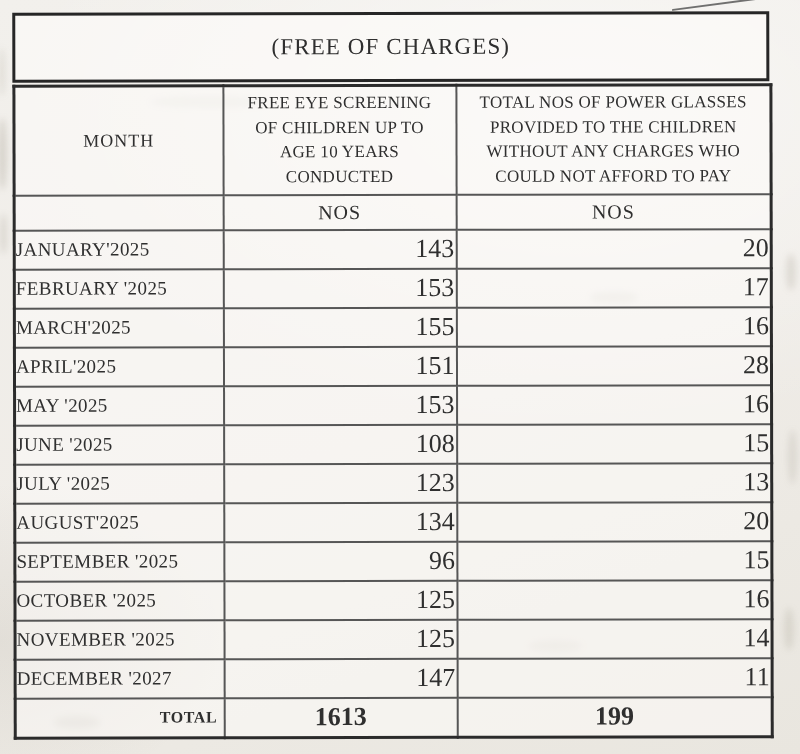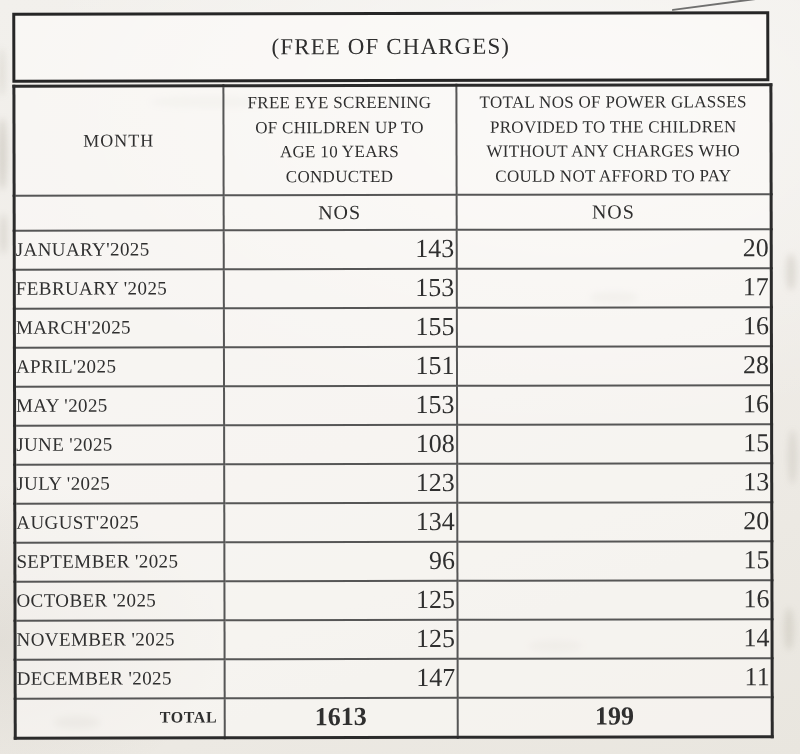--- a/index.html
+++ b/index.html
@@ -168,21 +168,21 @@
             <td class="month-cell">OCTOBER '2025</td>
             <td class="num-cell">125</td>
             <td class="num-cell">16</td>
           </tr>
           <tr>
             <td class="month-cell">NOVEMBER '2025</td>
             <td class="num-cell">125</td>
             <td class="num-cell">14</td>
           </tr>
           <tr>
-            <td class="month-cell">DECEMBER '2025</td>
+            <td class="month-cell">DECEMBER '2027</td>
             <td class="num-cell">147</td>
             <td class="num-cell">11</td>
           </tr>
         </tbody>
       <tbody>
         <tr class="total-row">
           <td class="total-label">TOTAL</td>
           <td class="total-num">1613</td>
           <td class="total-num">199</td>
         </tr>

